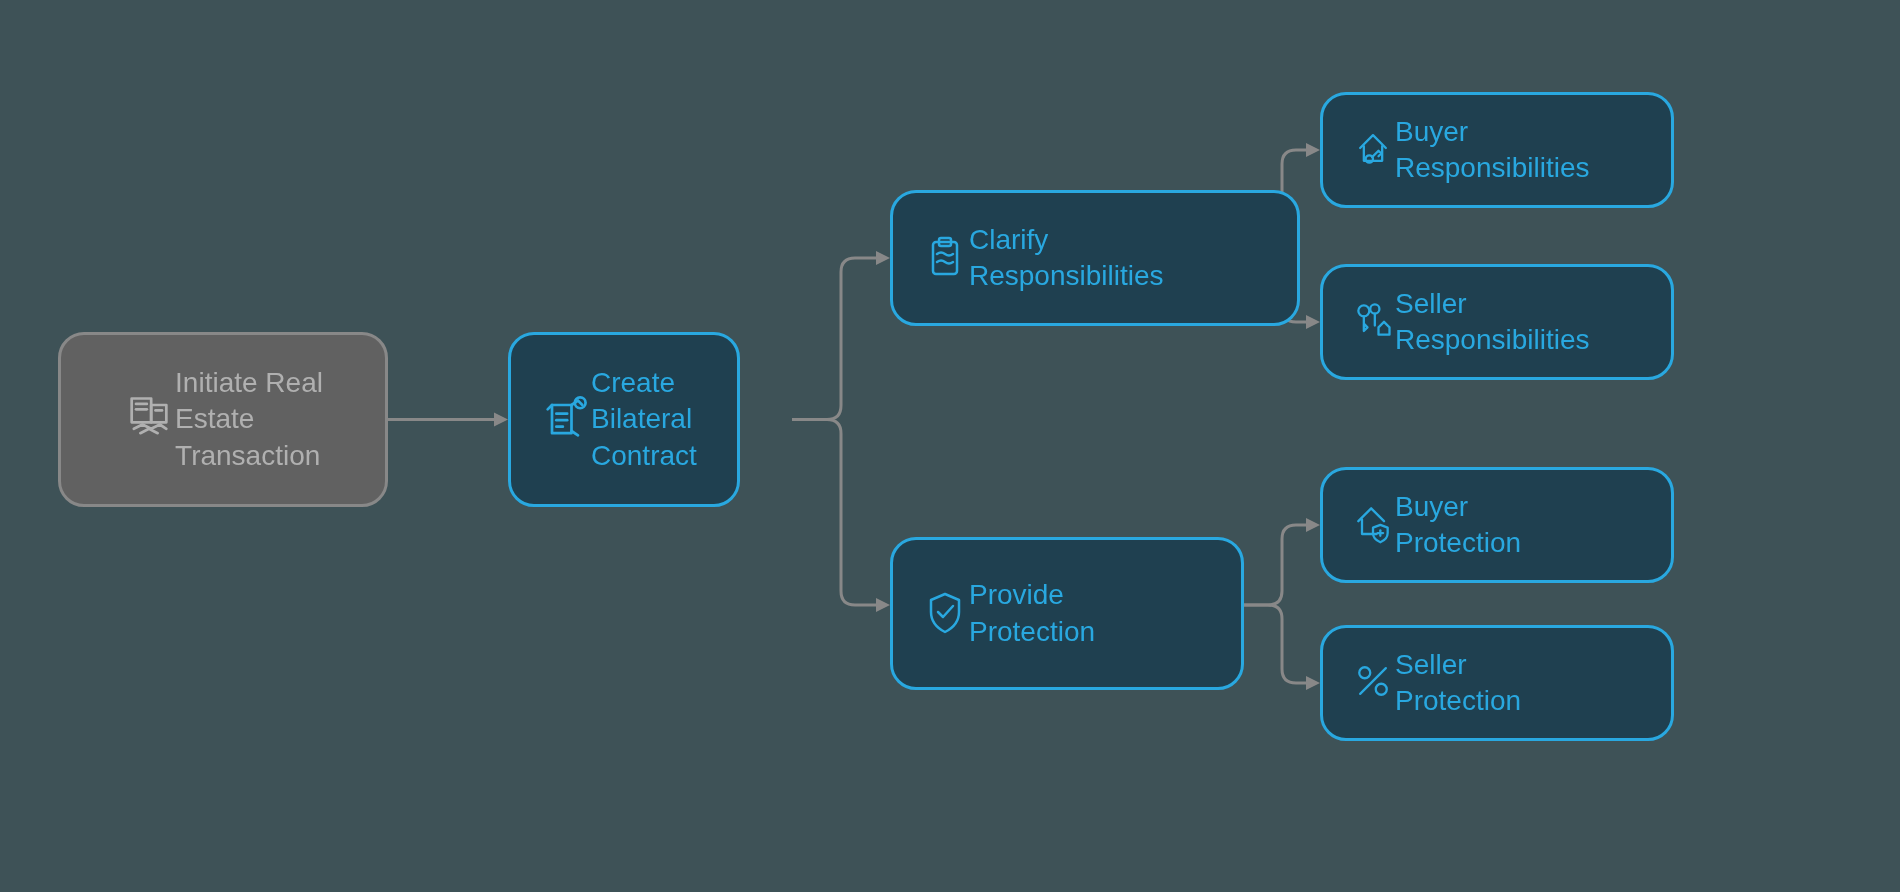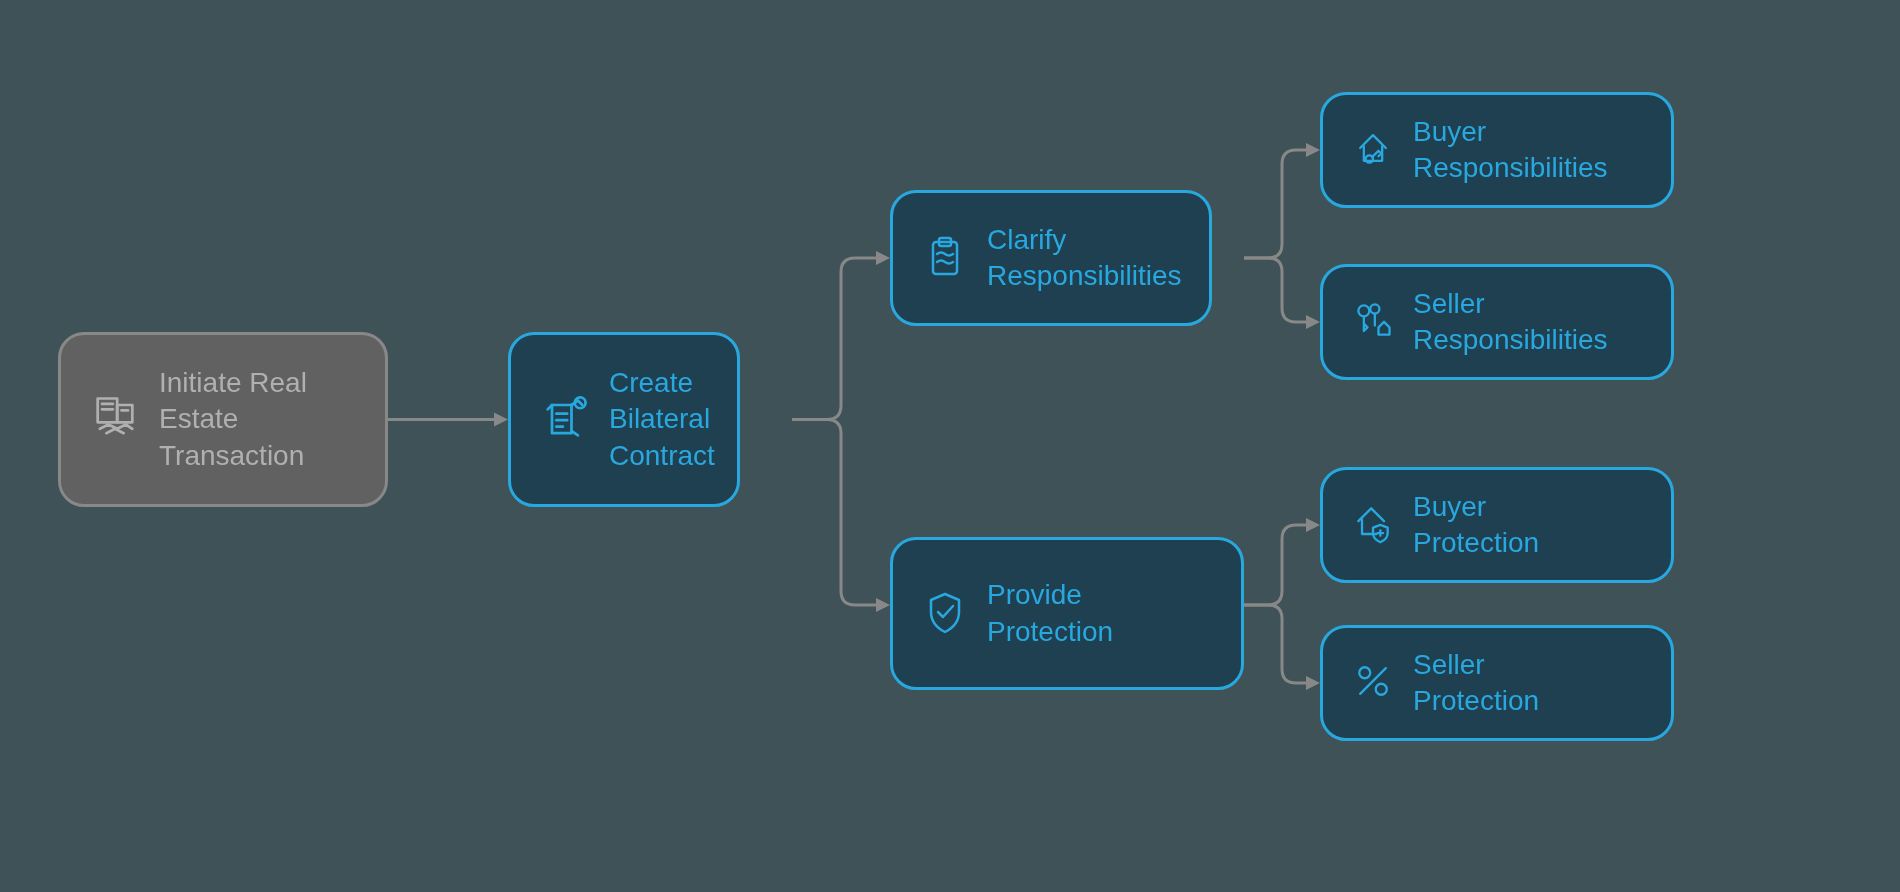--- a/index.html
+++ b/index.html
@@ -1,17 +1,17 @@
 <!DOCTYPE html>
 <html><head>
 <meta charset="utf-8">
 <style>
 html,body{margin:0;padding:0;width:1900px;height:892px;background:#3e5257;font-family:Arial,Helvetica,sans-serif;overflow:hidden}
 .canvas{position:relative;width:1900px;height:892px}
-.node{position:absolute;display:flex;align-items:center;gap:18px;box-sizing:border-box;border-radius:26px;padding:24px 28px;font-weight:500}
+.node{position:absolute;display:flex;align-items:center;gap:0;box-sizing:border-box;border-radius:26px;padding:24px 28px;font-weight:500}
 .gray{background:#616161;border:3px solid #888;color:#b0b0b0}
 .teal{background:#1f4050;border:3px solid #29a8e0;color:#29a8e0}
 .label{font-size:28px;line-height:1.3;white-space:pre-line}
 .icon{flex:0 0 auto}
 svg.conn{position:absolute;left:0;top:0;width:1900px;height:892px;pointer-events:none}
 svg.conn path{stroke:#888;stroke-width:3;fill:none}
 svg.conn polygon{fill:#888}
 </style>
 </head>
 <body>
@@ -27,21 +27,21 @@
       <path d="M 1244 258 L 1268 258 Q 1282 258 1282 244 L 1282 164 Q 1282 150 1296 150 L 1306 150"></path>
       <polygon points="1320,150 1306,143 1306,157"></polygon>
       <path d="M 1244 258 L 1268 258 Q 1282 258 1282 272 L 1282 308 Q 1282 322 1296 322 L 1306 322"></path>
       <polygon points="1320,322 1306,315 1306,329"></polygon>
       <path d="M 1244 605 L 1268 605 Q 1282 605 1282 591 L 1282 539 Q 1282 525 1296 525 L 1306 525"></path>
       <polygon points="1320,525 1306,518 1306,532"></polygon>
       <path d="M 1244 605 L 1268 605 Q 1282 605 1282 619 L 1282 669 Q 1282 683 1296 683 L 1306 683"></path>
       <polygon points="1320,683 1306,676 1306,690"></polygon>
     </svg>
 
-<div class="node gray" id="n-initiate" style="left: 58px; top: 332px; width: 330px; height: 175px;">
+<div class="node gray" id="n-initiate" style="left: 58px; top: 332px; width: 330px; height: 175px; justify-content: center;">
   <span class="icon">
     <svg width="52" height="52" viewBox="0 0 48 48" fill="none" stroke="#b0b0b0" stroke-width="2.5" stroke-linejoin="round" stroke-linecap="round">
       <rect x="8" y="6" width="18" height="22"></rect>
           <line x1="12" y1="11" x2="22" y2="11"></line>
           <line x1="12" y1="16" x2="22" y2="16"></line>
       <rect x="26" y="12" width="14" height="16"></rect>
           <line x1="30" y1="17" x2="36" y2="17"></line>
       <path d="M10 34 L18 30 L26 34 L34 30 L40 34"></path>
           <path d="M16 38 L24 34 L32 38"></path>
     </svg>
@@ -63,21 +63,21 @@
           <circle cx="38" cy="10" r="5"></circle>
           <path d="M36 8 L40 12"></path>
       <path d="M30 36 L36 40"></path>
     </svg>
   </span>
   <span class="label">Create
 Bilateral
 Contract</span>
 </div>
 
-<div class="node teal" id="n-clarify" style="left: 890px; top: 190px; width: 322px; height: 136px;">
+<div class="node teal" id="n-clarify" style="left: 890px; top: 190px; width: 410px; height: 136px;">
   <span class="icon">
     <svg width="48" height="48" viewBox="0 0 48 48" fill="none" stroke="#29a8e0" stroke-width="2.5" stroke-linejoin="round" stroke-linecap="round">
       <rect x="12" y="10" width="24" height="32" rx="3"></rect>
           <rect x="18" y="6" width="12" height="8" rx="2"></rect>
       <path d="M16 22 Q20 19 24 22 T32 22"></path>
           <path d="M16 30 Q20 27 24 30 T32 30"></path>
     </svg>
   </span>
   <span class="label">Clarify
 Responsibilities</span>

